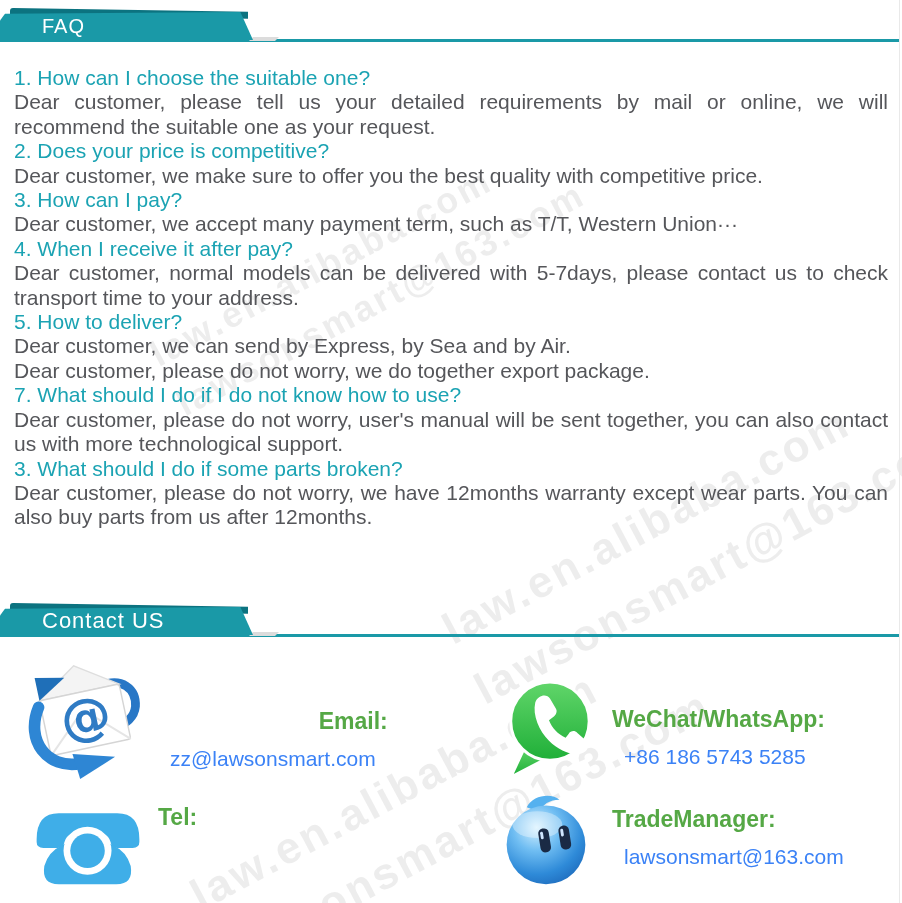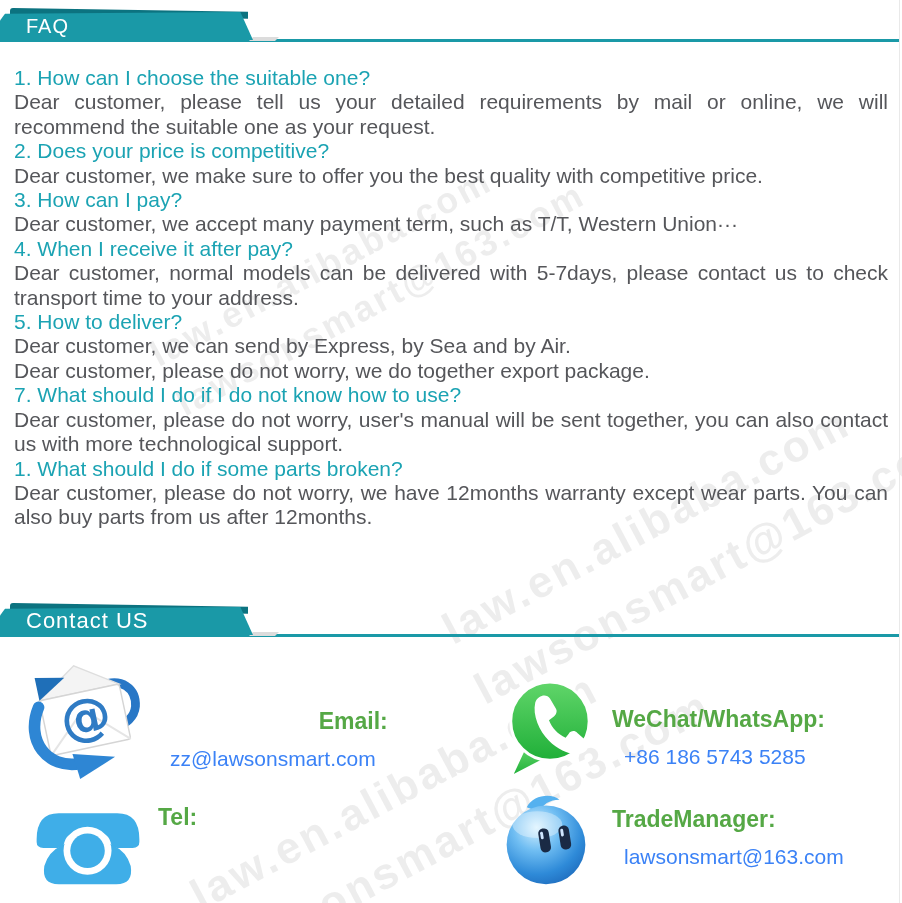--- a/index.html
+++ b/index.html
@@ -17,21 +17,21 @@
     border-top-left-radius:3px;
   }
   .banner .tab-shadow {
     position:absolute; left:251px; top:29px; width:26px; height:4px;
     background:#dcdcdc; transform:skewX(-45deg);
   }
   .banner .tab {
     position:absolute; left:0; top:4px; width:253px; height:28px;
     background:#1a99a7;
     clip-path:polygon(0 30%, 5px 6%, 95% 0, 100% 100%, 0 100%);
-    display:flex; align-items:center; padding-left:26px; box-sizing:border-box;
+    display:flex; align-items:center; padding-left:42px; box-sizing:border-box;
     color:#ffffff; letter-spacing:1px;
   }
   .banner .line { position:absolute; left:0; top:31px; width:900px; height:3px; background:#1a99a7; }
   .banner.faq .tab { font-size:20px; }
   .banner.contact .tab { font-size:22px; }
 
   
   .faq-text {
     position:absolute; left:14px; top:66px; width:874px;
     font-size:21px; line-height:24.4px;
@@ -92,21 +92,21 @@
     <p class="a">Dear customer, we make sure to offer you the best quality with competitive price.</p>
     <p class="q">3. How can I pay?</p>
     <p class="a">Dear customer, we accept many payment term, such as T/T, Western Union···</p>
     <p class="q">4. When I receive it after pay?</p>
     <p class="a">Dear customer, normal models can be delivered with 5-7days, please contact us to check transport time to your address.</p>
     <p class="q">5. How to deliver?</p>
     <p class="a">Dear customer, we can send by Express, by Sea and by Air.</p>
     <p class="a">Dear customer, please do not worry, we do together export package.</p>
     <p class="q">7. What should I do if I do not know how to use?</p>
     <p class="a">Dear customer, please do not worry, user's manual will be sent together, you can also contact us with more technological support.</p>
-    <p class="q">1. What should I do if some parts broken?</p>
+    <p class="q">3. What should I do if some parts broken?</p>
     <p class="a">Dear customer, please do not worry, we have 12months warranty except wear parts. You can also buy parts from us after 12months.</p>
   </div>
 
   <div class="banner contact" style="top:603px">
     <div class="line"></div>
     <div class="tab-shadow"></div>
     <div class="fold"></div>
     <div class="tab">
       <span>Contact US</span>
     </div>

